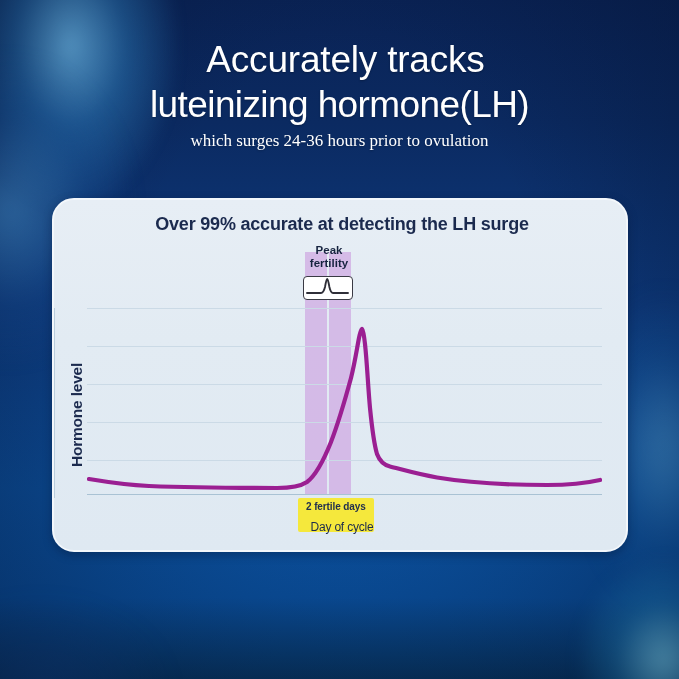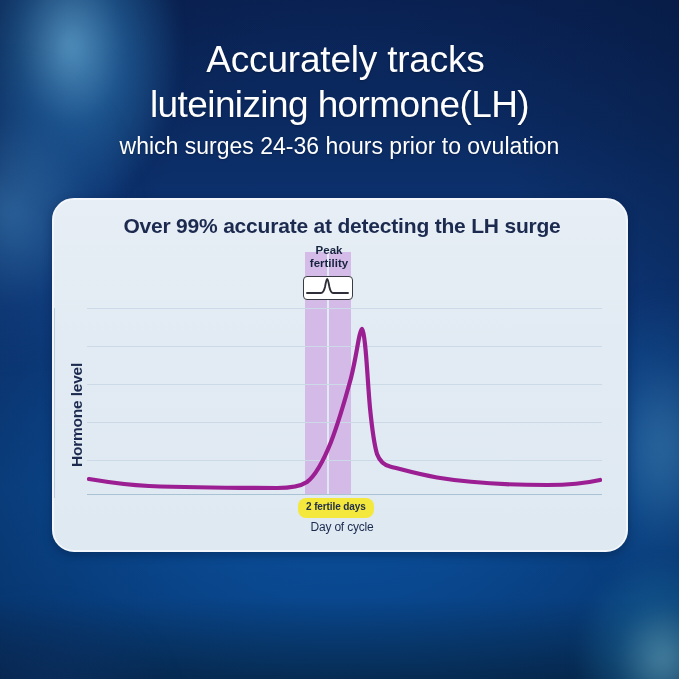--- a/index.html
+++ b/index.html
@@ -57,35 +57,36 @@
   .h-line1{
     font-size:37px; font-weight:400; letter-spacing:-0.2px; line-height:44px;
     text-shadow:0 1px 2px rgba(0,0,0,.25);
     margin-left:12px;
   }
   .h-line2{
     font-size:37px; font-weight:400; letter-spacing:-0.6px; line-height:46px;
     text-shadow:0 1px 2px rgba(0,0,0,.25);
   }
   .h-line3{
-    font-size:23px; font-weight:400; line-height:26px; margin-top:5px;
+    font-size:17px; font-weight:400; line-height:26px; 
     text-shadow:0 1px 2px rgba(0,0,0,.25);
+    font-family:Liberation Serif, serif;
   }
   
   .card{
     position:absolute; left:52px; top:198px; width:576px; height:354px;
     background:linear-gradient(180deg,#e7eef5 0%,#e2ebf3 40%,#dfe9f2 100%);
     border:2px solid #f3f7fb;
     border-radius:22px;
     box-shadow:0 3px 10px rgba(2,16,45,.35);
     overflow:hidden;
   }
   .card-title{
     position:absolute; left:0; top:14px; width:576px; text-align:center;
-    font-size:21px; font-weight:700; color:#1b2a4e; letter-spacing:-0.2px;
+    font-size:18px; font-weight:700; color:#1b2a4e; letter-spacing:-0.2px;
   }
   
   .plot{
     position:absolute; left:33px; top:108px; width:515px; height:190px;
   }
   .gridline{
     position:absolute; left:0; width:515px; height:1px; background:#cbdae6;
   }
   .yaxis{
     position:absolute; left:0; top:108px; width:1px; height:190px; background:#b9cddd;
@@ -126,21 +127,21 @@
   
   .legend{
     position:absolute; left:352px; top:228px; width:130px; text-align:center;
     font-size:14.5px; font-weight:400; color:#9b1f92; line-height:18px;
   }
   
   .badge{
     position:absolute; left:244px; top:298px;
     background:#f5e83c; color:#22304e;
     font-size:10px; font-weight:700; letter-spacing:-0.1px;
-    padding:3px 8px 6px 8px; border-radius:8px; white-space:nowrap;
+    padding:3px 8px 20px 8px; border-radius:2px; white-space:nowrap;
   }
 </style>
 </head>
 <body>
 
 <div id="stage">
 
   <div class="bg-base"></div>
   <div class="bg-glow glow-tl"></div>
   <div class="bg-glow glow-tl2"></div>

